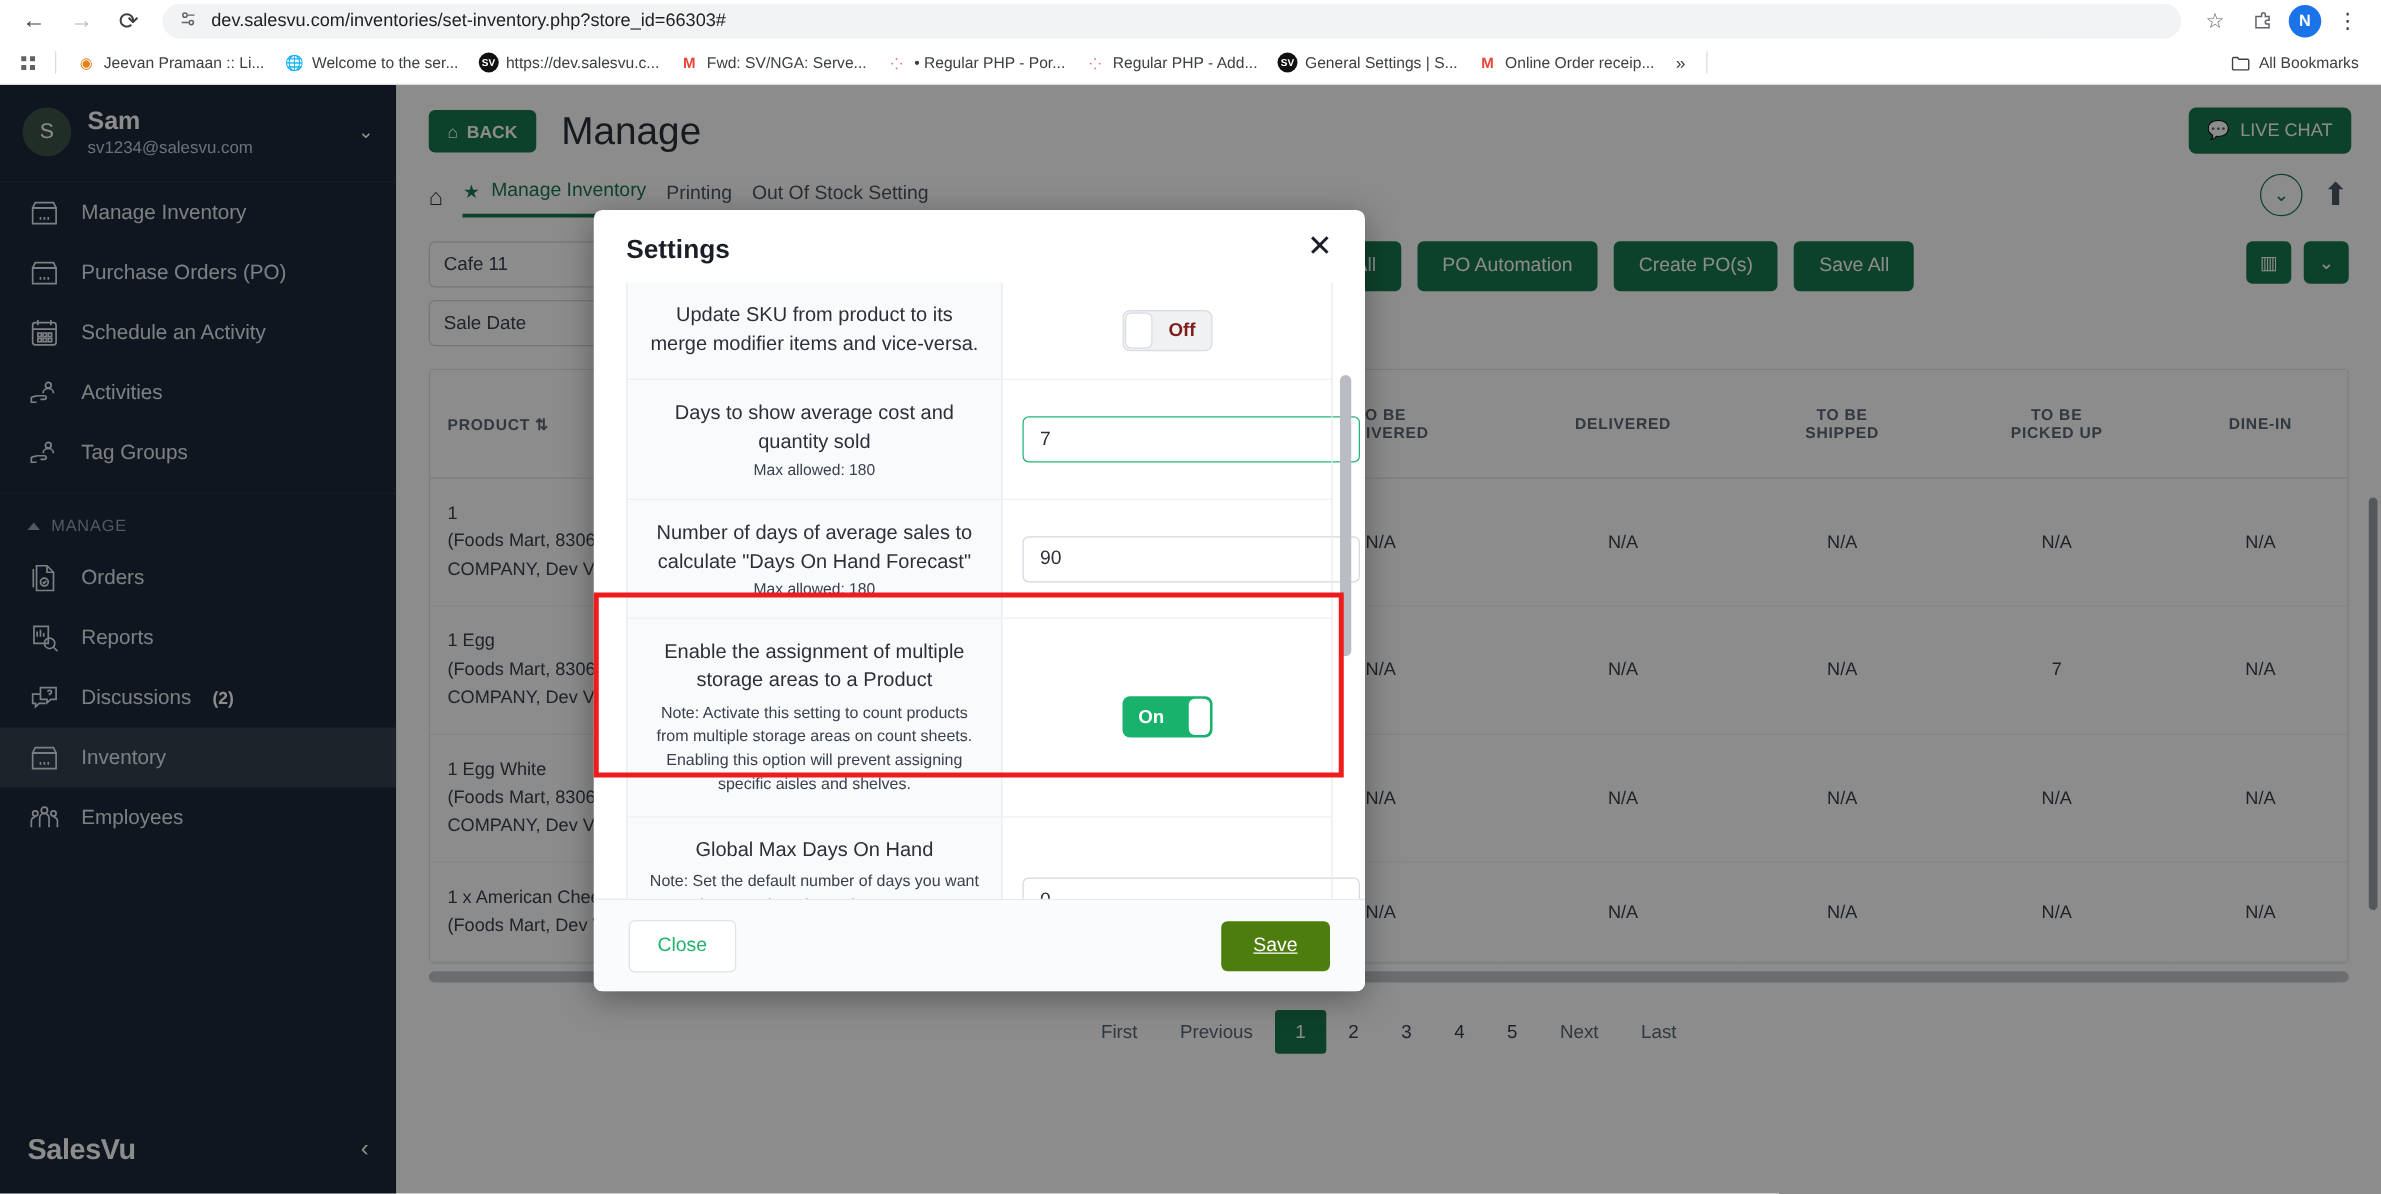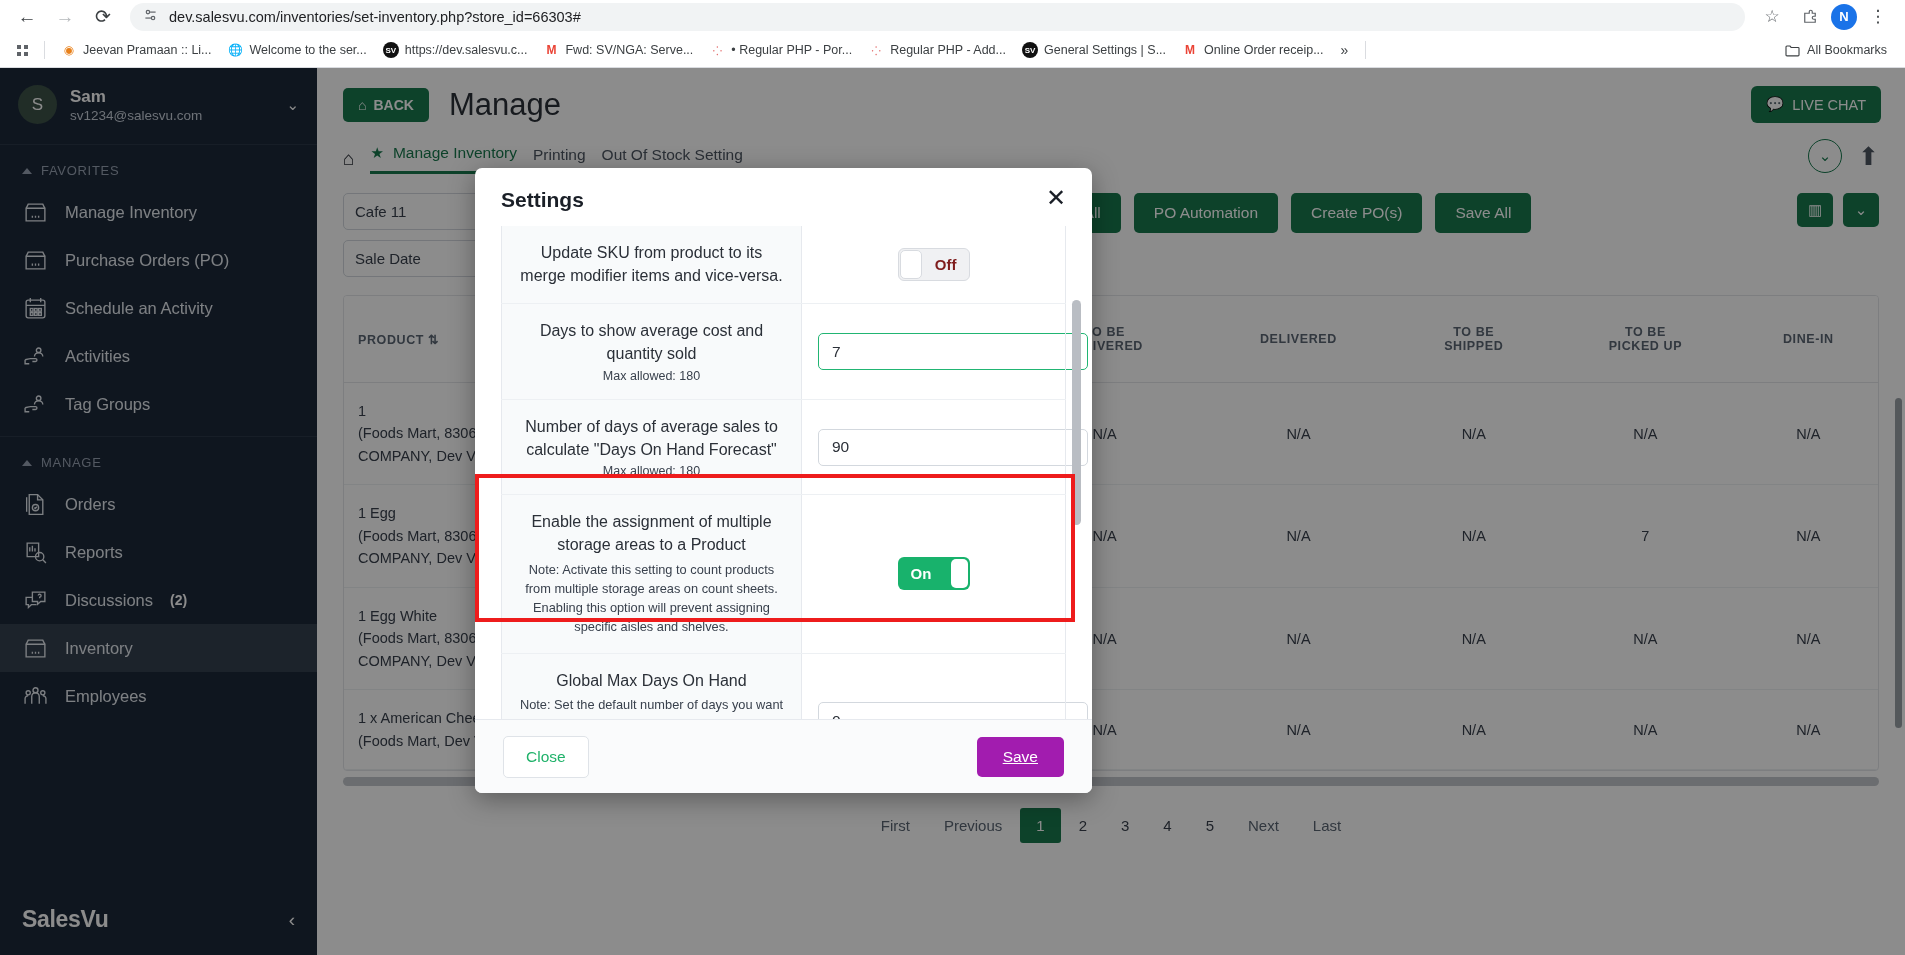--- a/index.html
+++ b/index.html
@@ -61,21 +61,21 @@
   }
   .side-user {
     display: flex; align-items: center; gap: 13px; padding: 17px 18px 20px 18px;
     border-bottom: 1px solid #2b3747;
   }
   .side-avatar {
     width: 39px; height: 39px; border-radius: 50%; background: #3c5248; color: #fff;
     display: flex; align-items: center; justify-content: center; font-size: 17px;
   }
   .side-user-info { flex: 1; }
-  .side-user-name { font-size: 17px; font-weight: 700; color: #fff; line-height: 1.25; }
+  .side-user-name { font-size: 20px; font-weight: 700; color: #fff; line-height: 1.25; }
   .side-user-mail { font-size: 13.5px; color: #c6ced9; }
   .chev-down { color: #fff; font-size: 15px; }
 
   .side-section {
     display: flex; align-items: center; gap: 9px;
     padding: 18px 18px 10px 22px; font-size: 13px; letter-spacing: .7px; color: #97a2b2;
   }
   .tri-up { width:0;height:0;border-left:5px solid transparent;border-right:5px solid transparent;border-bottom:6px solid #97a2b2; }
   .side-item {
     display: flex; align-items: center; gap: 17px; padding: 11px 18px 11px 22px;
@@ -212,21 +212,21 @@
   }
   .modal-foot {
     height: 74px; border-top: 1px solid #e6e9ee; background: #fafbfc;
     display: flex; align-items: center; justify-content: space-between; padding: 0 28px;
   }
   .btn-close-modal {
     border: 1px solid #dfe3e8; border-radius: 5px; background: #fff; color: #20b26a;
     padding: 11px 22px; font-size: 15.5px; cursor: pointer;
   }
   .btn-save {
-    background: #a21caf; color: #fff; border-radius: 5px; padding: 11px 26px;
+    background: #4d7c0f; color: #fff; border-radius: 5px; padding: 11px 26px;
     font-size: 15.5px; cursor: pointer; text-decoration: underline;
   }
   .highlight-box {
     position: absolute; left: 475px; top: 406px; width: 600px; height: 148px;
     border: 4px solid #ee1c1c; pointer-events: none;
   }
 </style>
 </head>
 <body>
 
@@ -316,24 +316,20 @@
   <div class="sidebar">
     <div class="side-user">
       <div class="side-avatar">S</div>
       <div class="side-user-info">
         <div class="side-user-name">Sam</div>
         <div class="side-user-mail">sv1234@salesvu.com</div>
       </div>
       <div class="chev-down">⌄</div>
     </div>
 
-    <div class="side-section">
-      <span class="tri-up"></span>
-      <span>FAVORITES</span>
-    </div>
 
     <div class="side-item">
       <span class="side-ico">
         <svg viewBox="0 0 24 24">
             <path d="M3 8h18v12H3z"></path>
             <path d="M3 8l2-4h14l2 4"></path>
             <path d="M3 8h18"></path>
             <path d="M9 17v-2M12 17v-2M15 17v-2"></path>
           </svg>
       </span>

